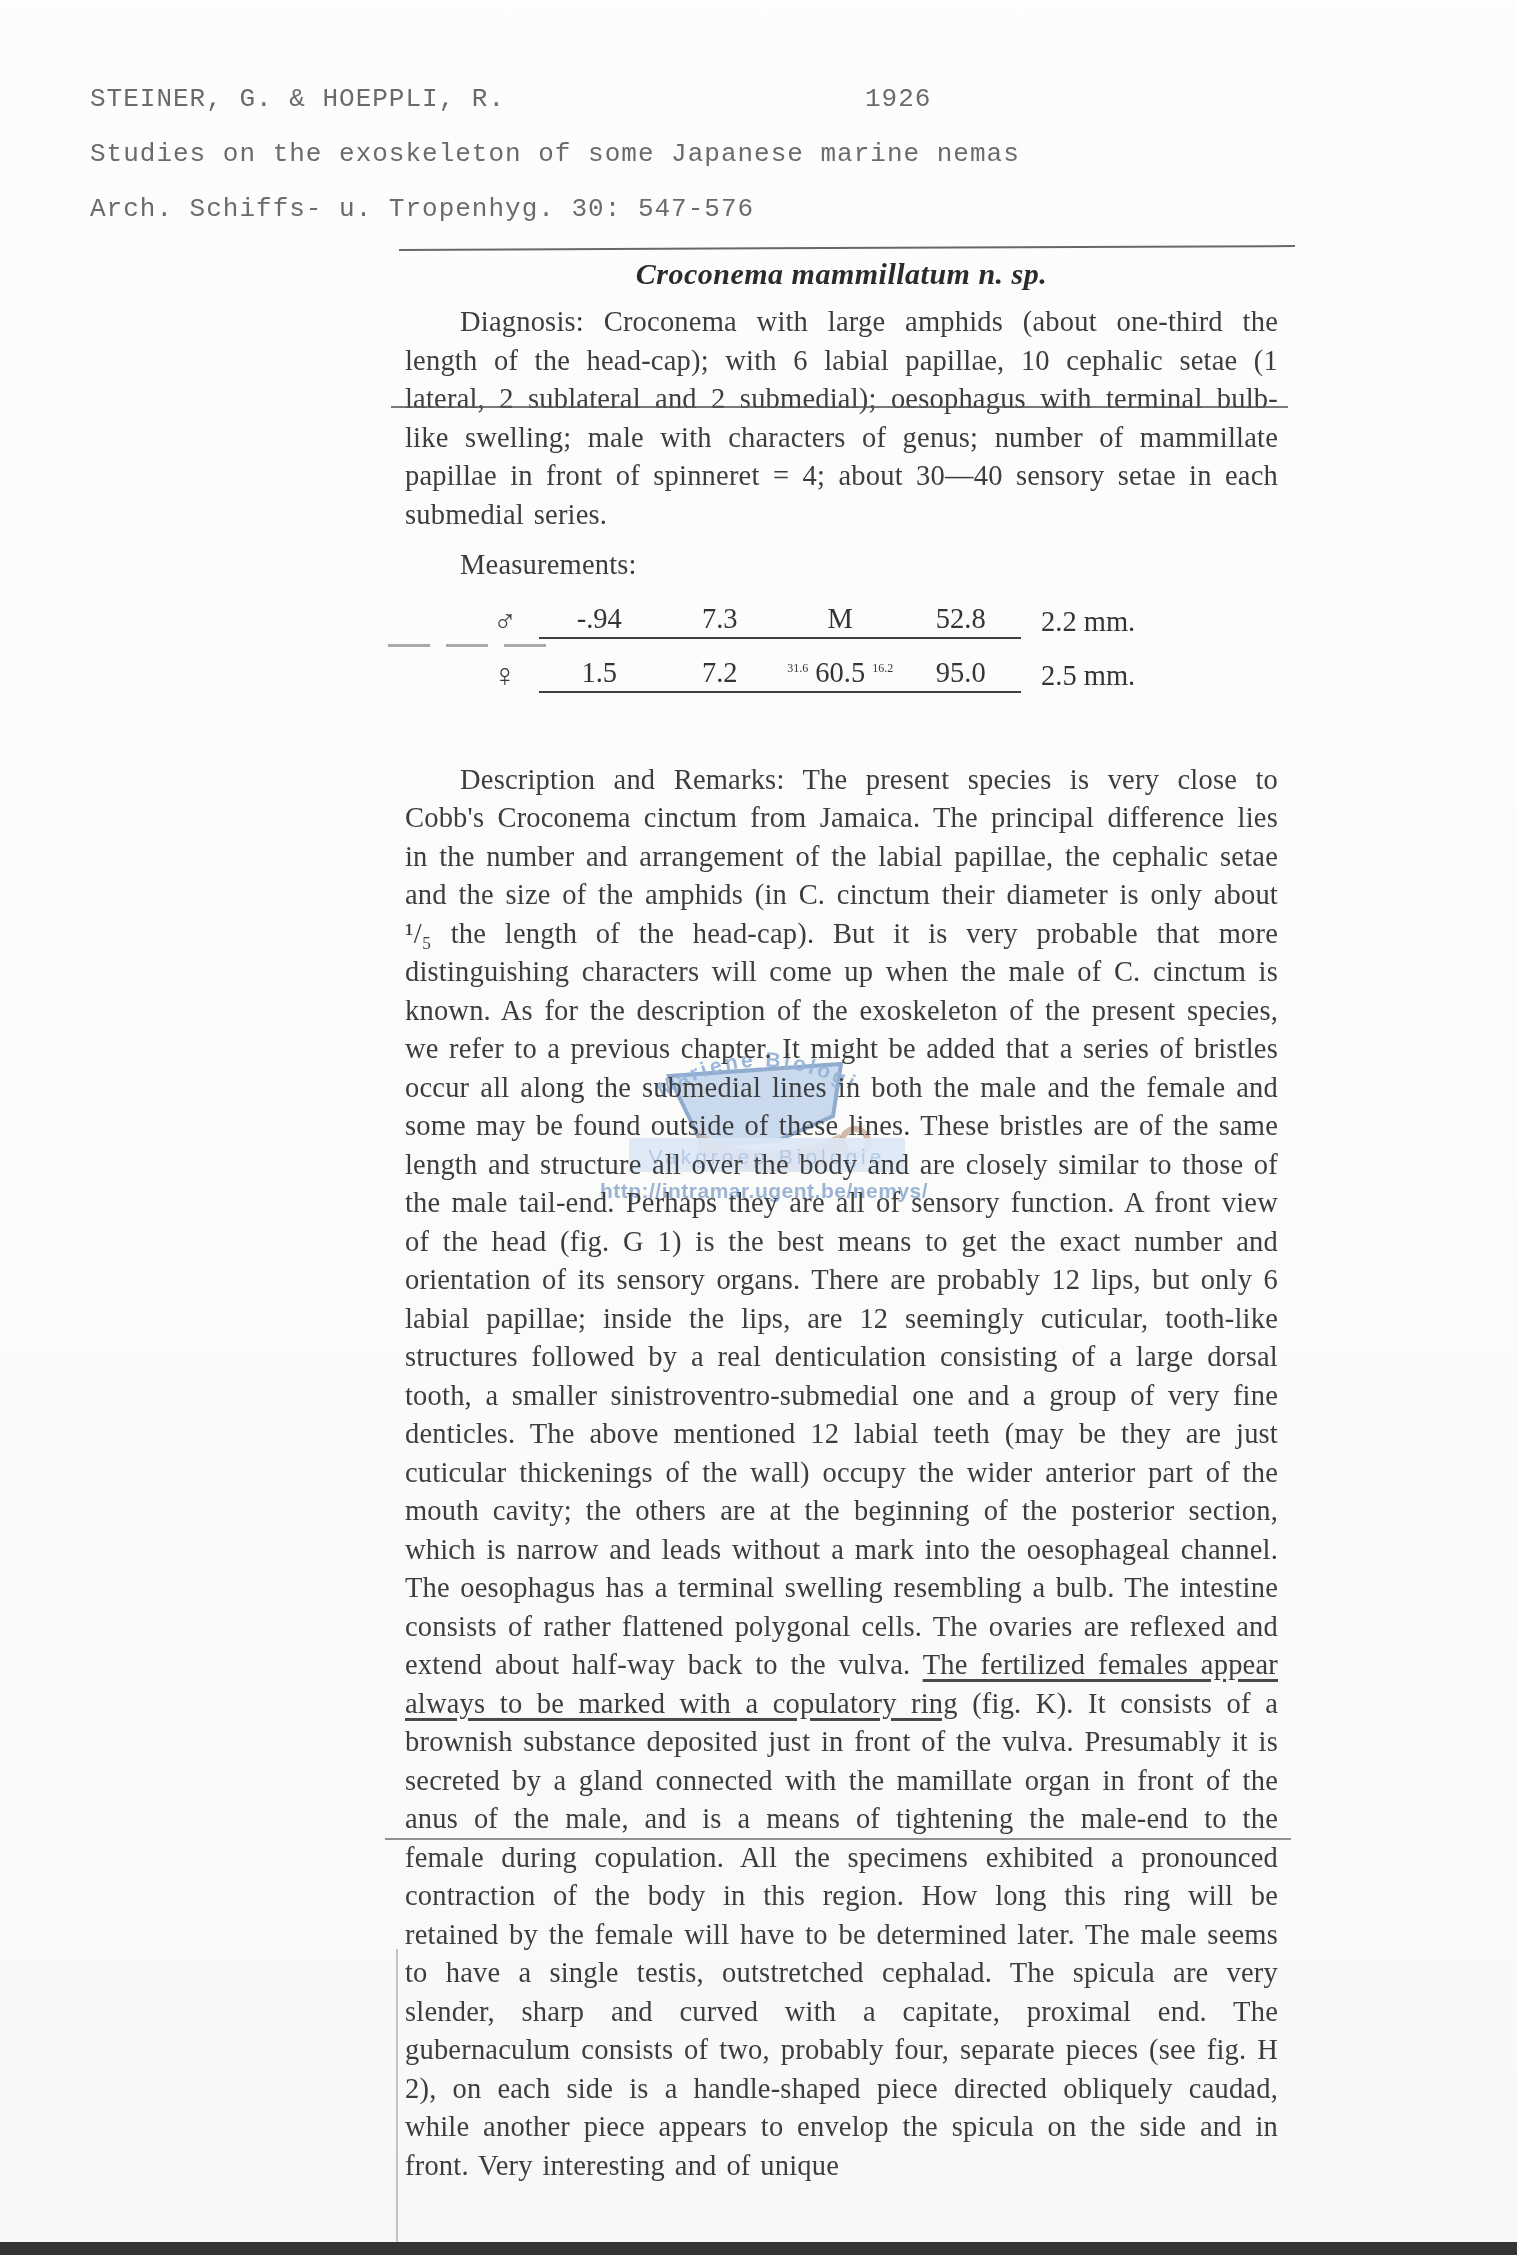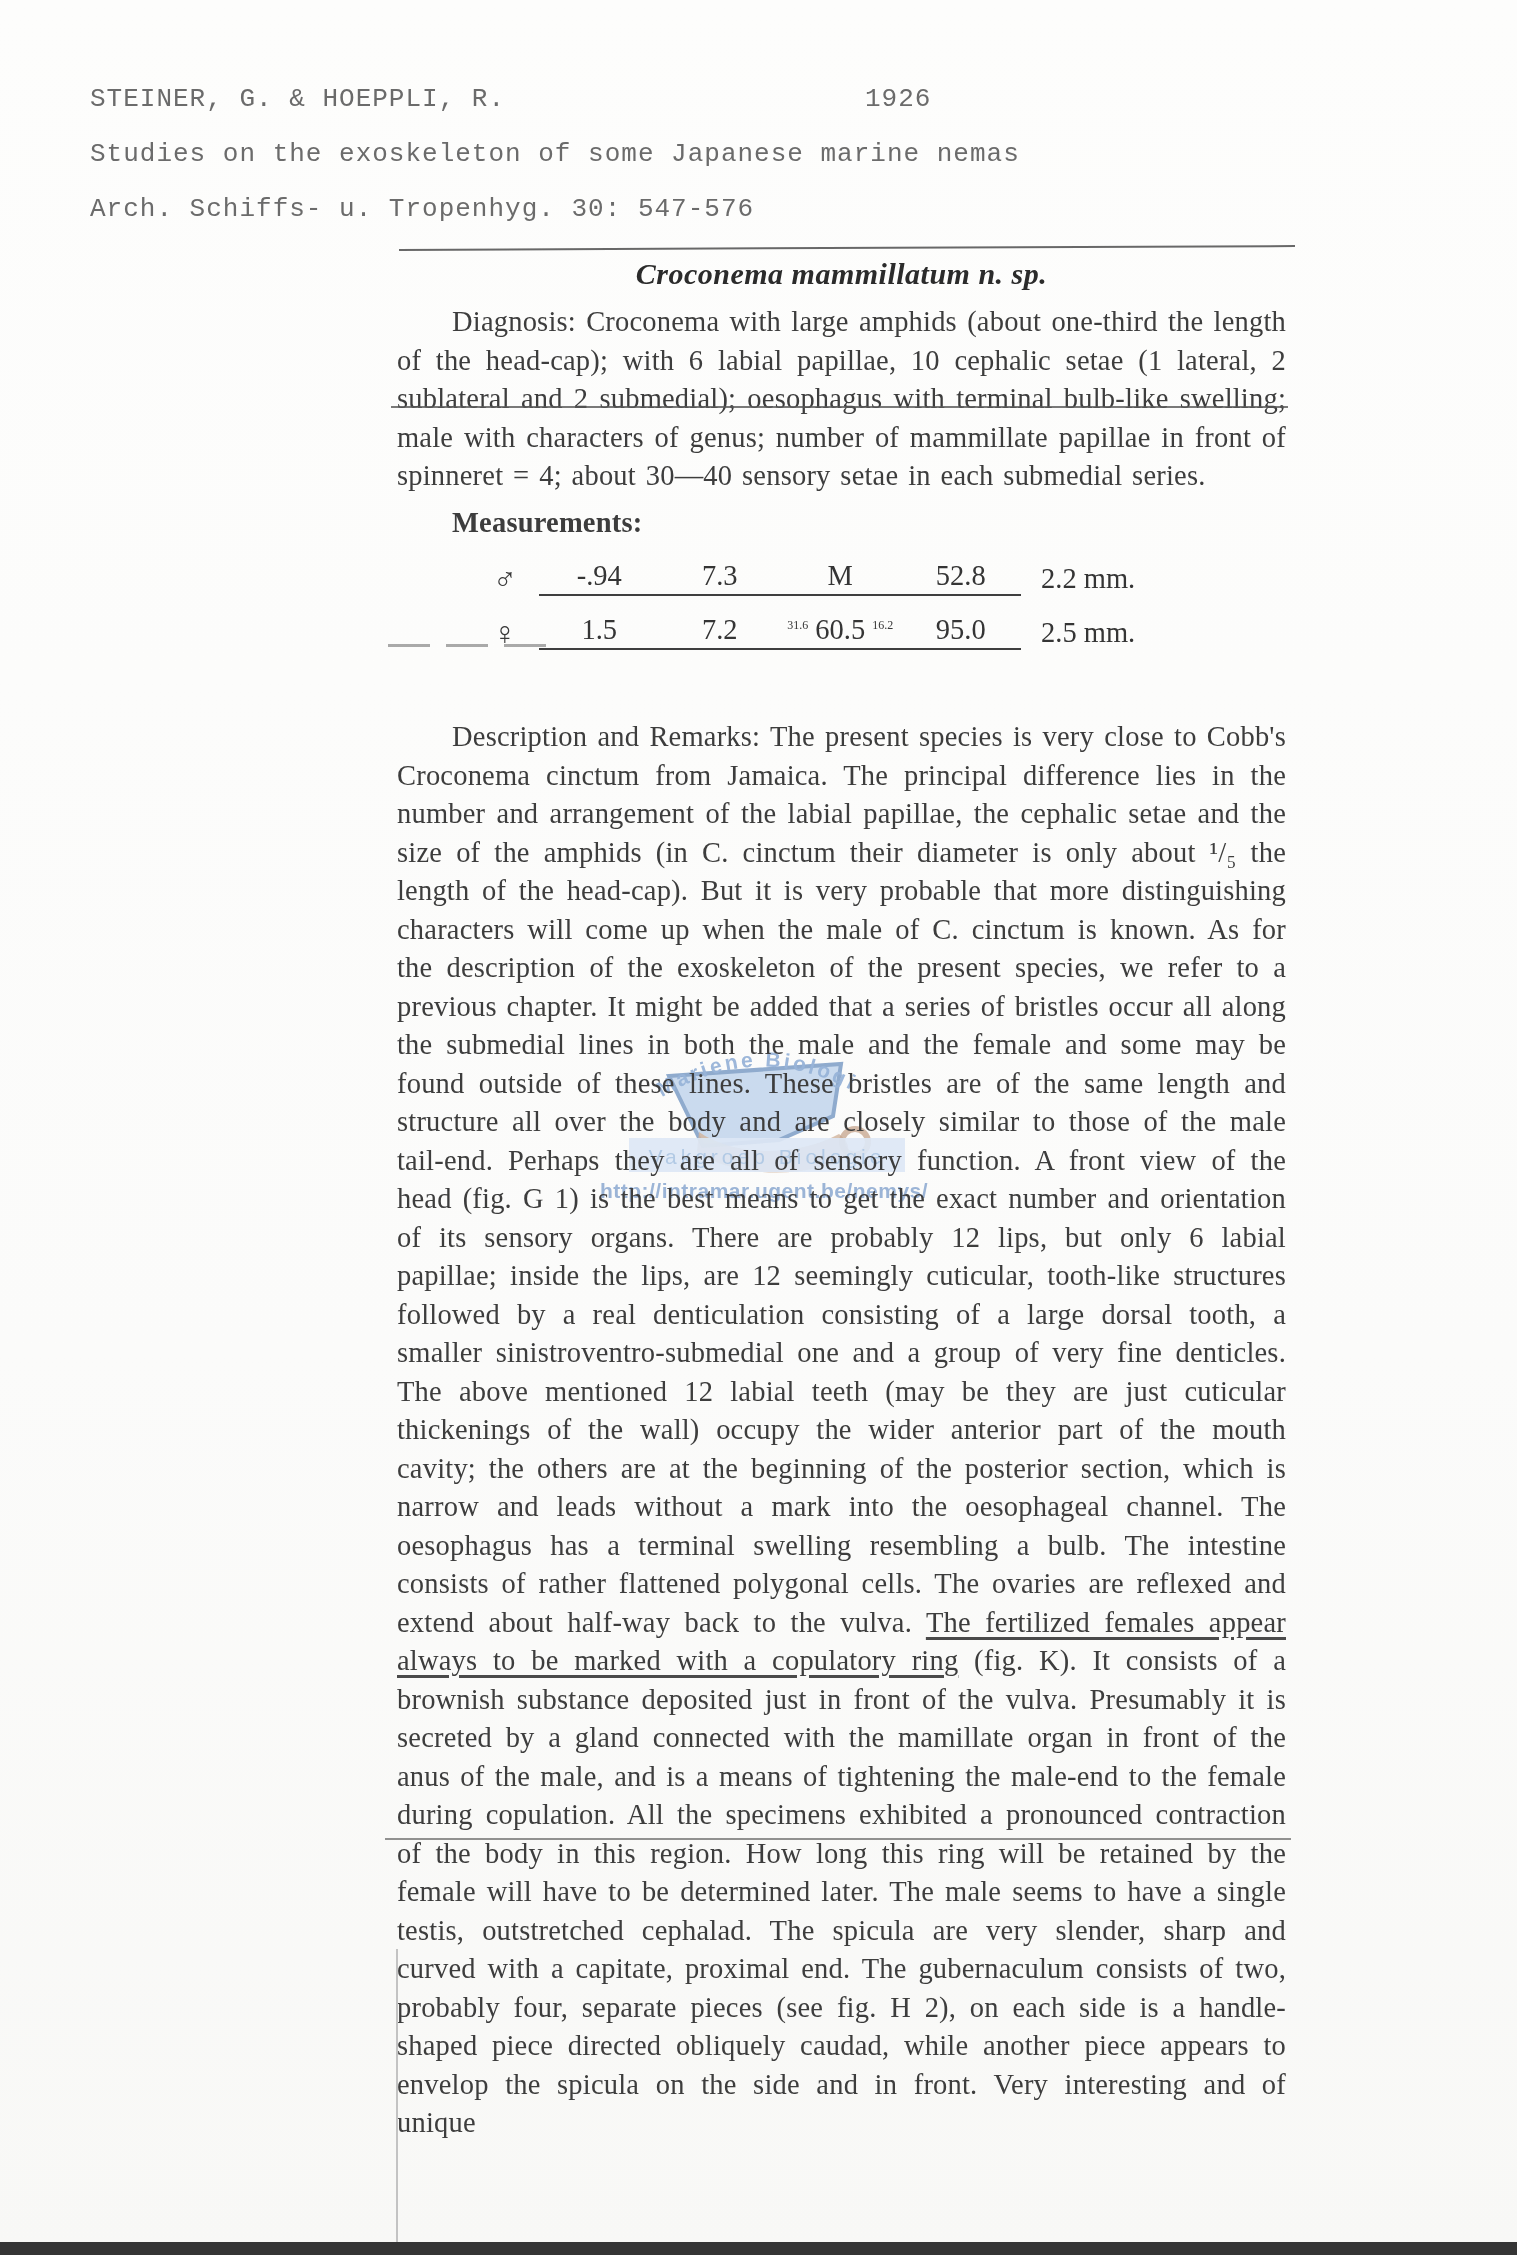--- a/index.html
+++ b/index.html
@@ -38,24 +38,24 @@
     font-size:21px; letter-spacing:.5px; color:#8ba8d0; white-space:nowrap;
   }
 
   
   .column { position:absolute; left:393px; top:255px; width:897px; }
   .species-title {
     text-align:center; font-weight:bold; font-size:30px; color:#2b2b2b;
     letter-spacing:.5px; margin:2px 0 12px 0;font-style:italic;
   }
   .para {
-    margin:4px; font-size:28.5px; line-height:38.5px; text-align:justify;
+    margin:12px; font-size:28.5px; line-height:38.5px; text-align:justify;
     text-indent:55px; word-spacing:2.5px; letter-spacing:.2px; color:#3d3d3d;
   }
-  .measurements-label { margin-top:8px;font-weight:bold; }
+  .measurements-label { margin-top:8px; }
   .description { margin-top:66px; }
   .underlined {
     text-decoration:underline; text-decoration-color:#4a4a4a;
     text-decoration-thickness:2.5px; text-underline-offset:5px;
   }
 
   
   .formula { display:flex; align-items:center; margin:18px 0 0 100px; font-size:28.5px; color:#353535; }
   .formula.female { margin-top:16px; }
   .sex { font-size:32px; width:46px; color:#3a3a3a; }

